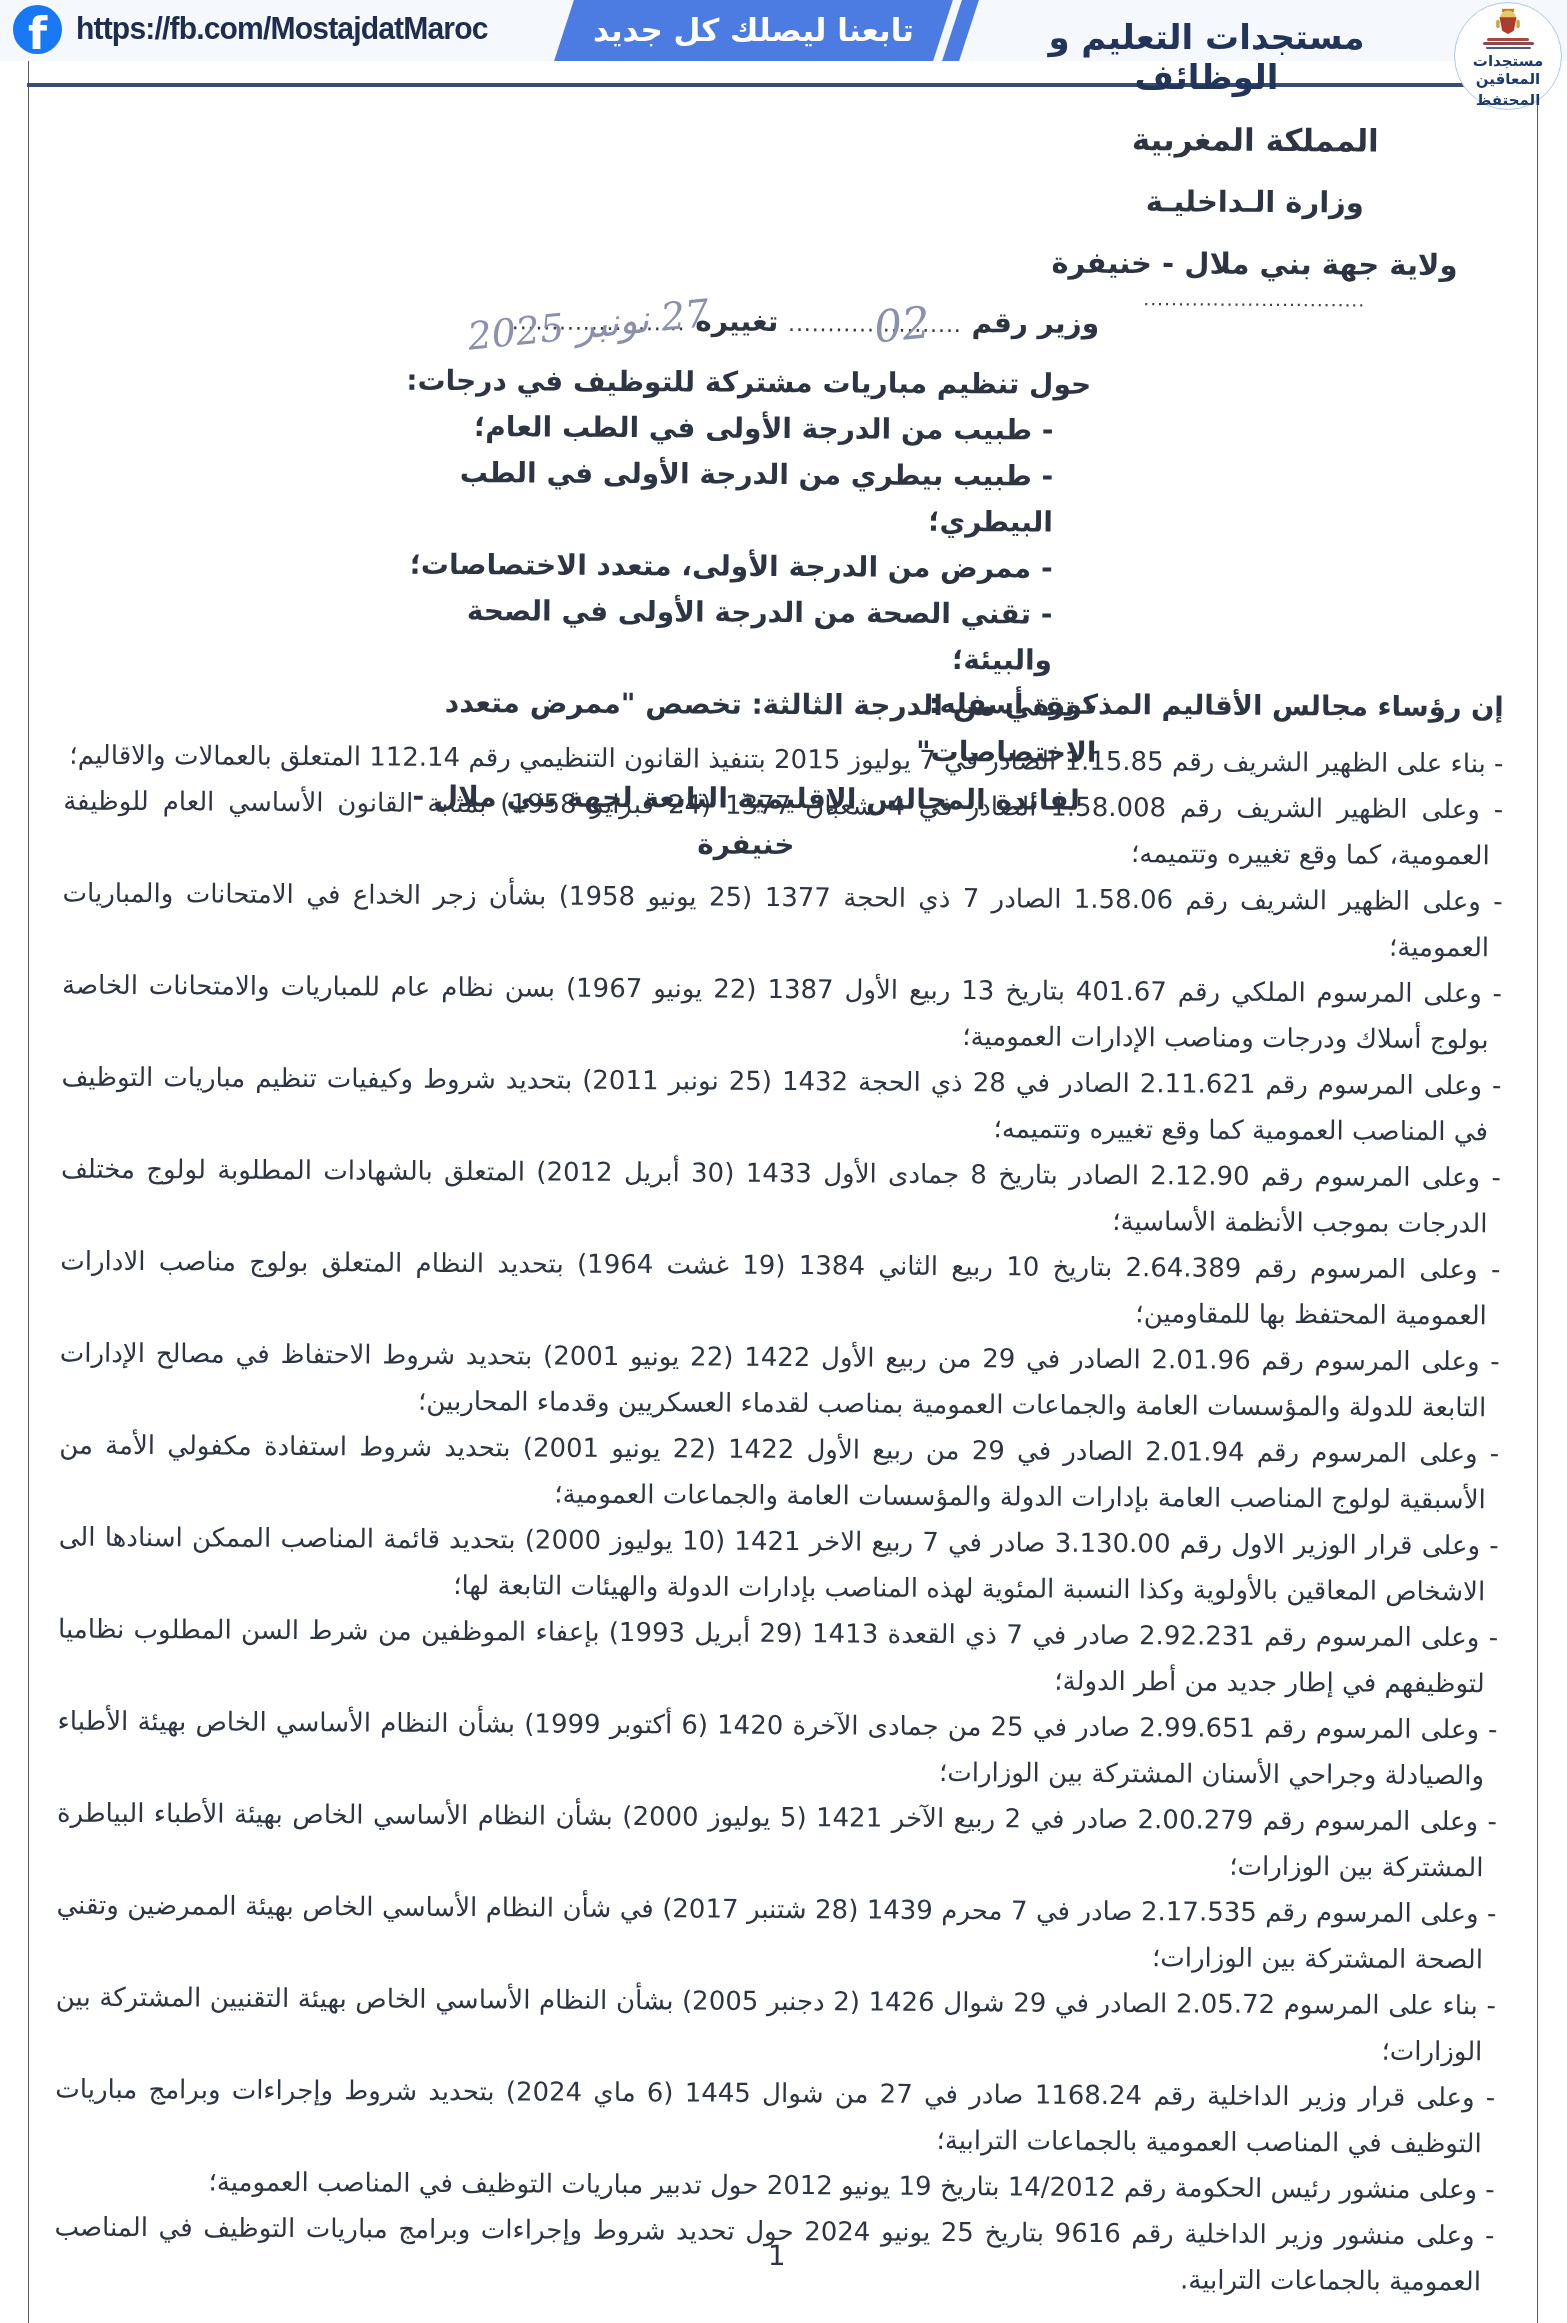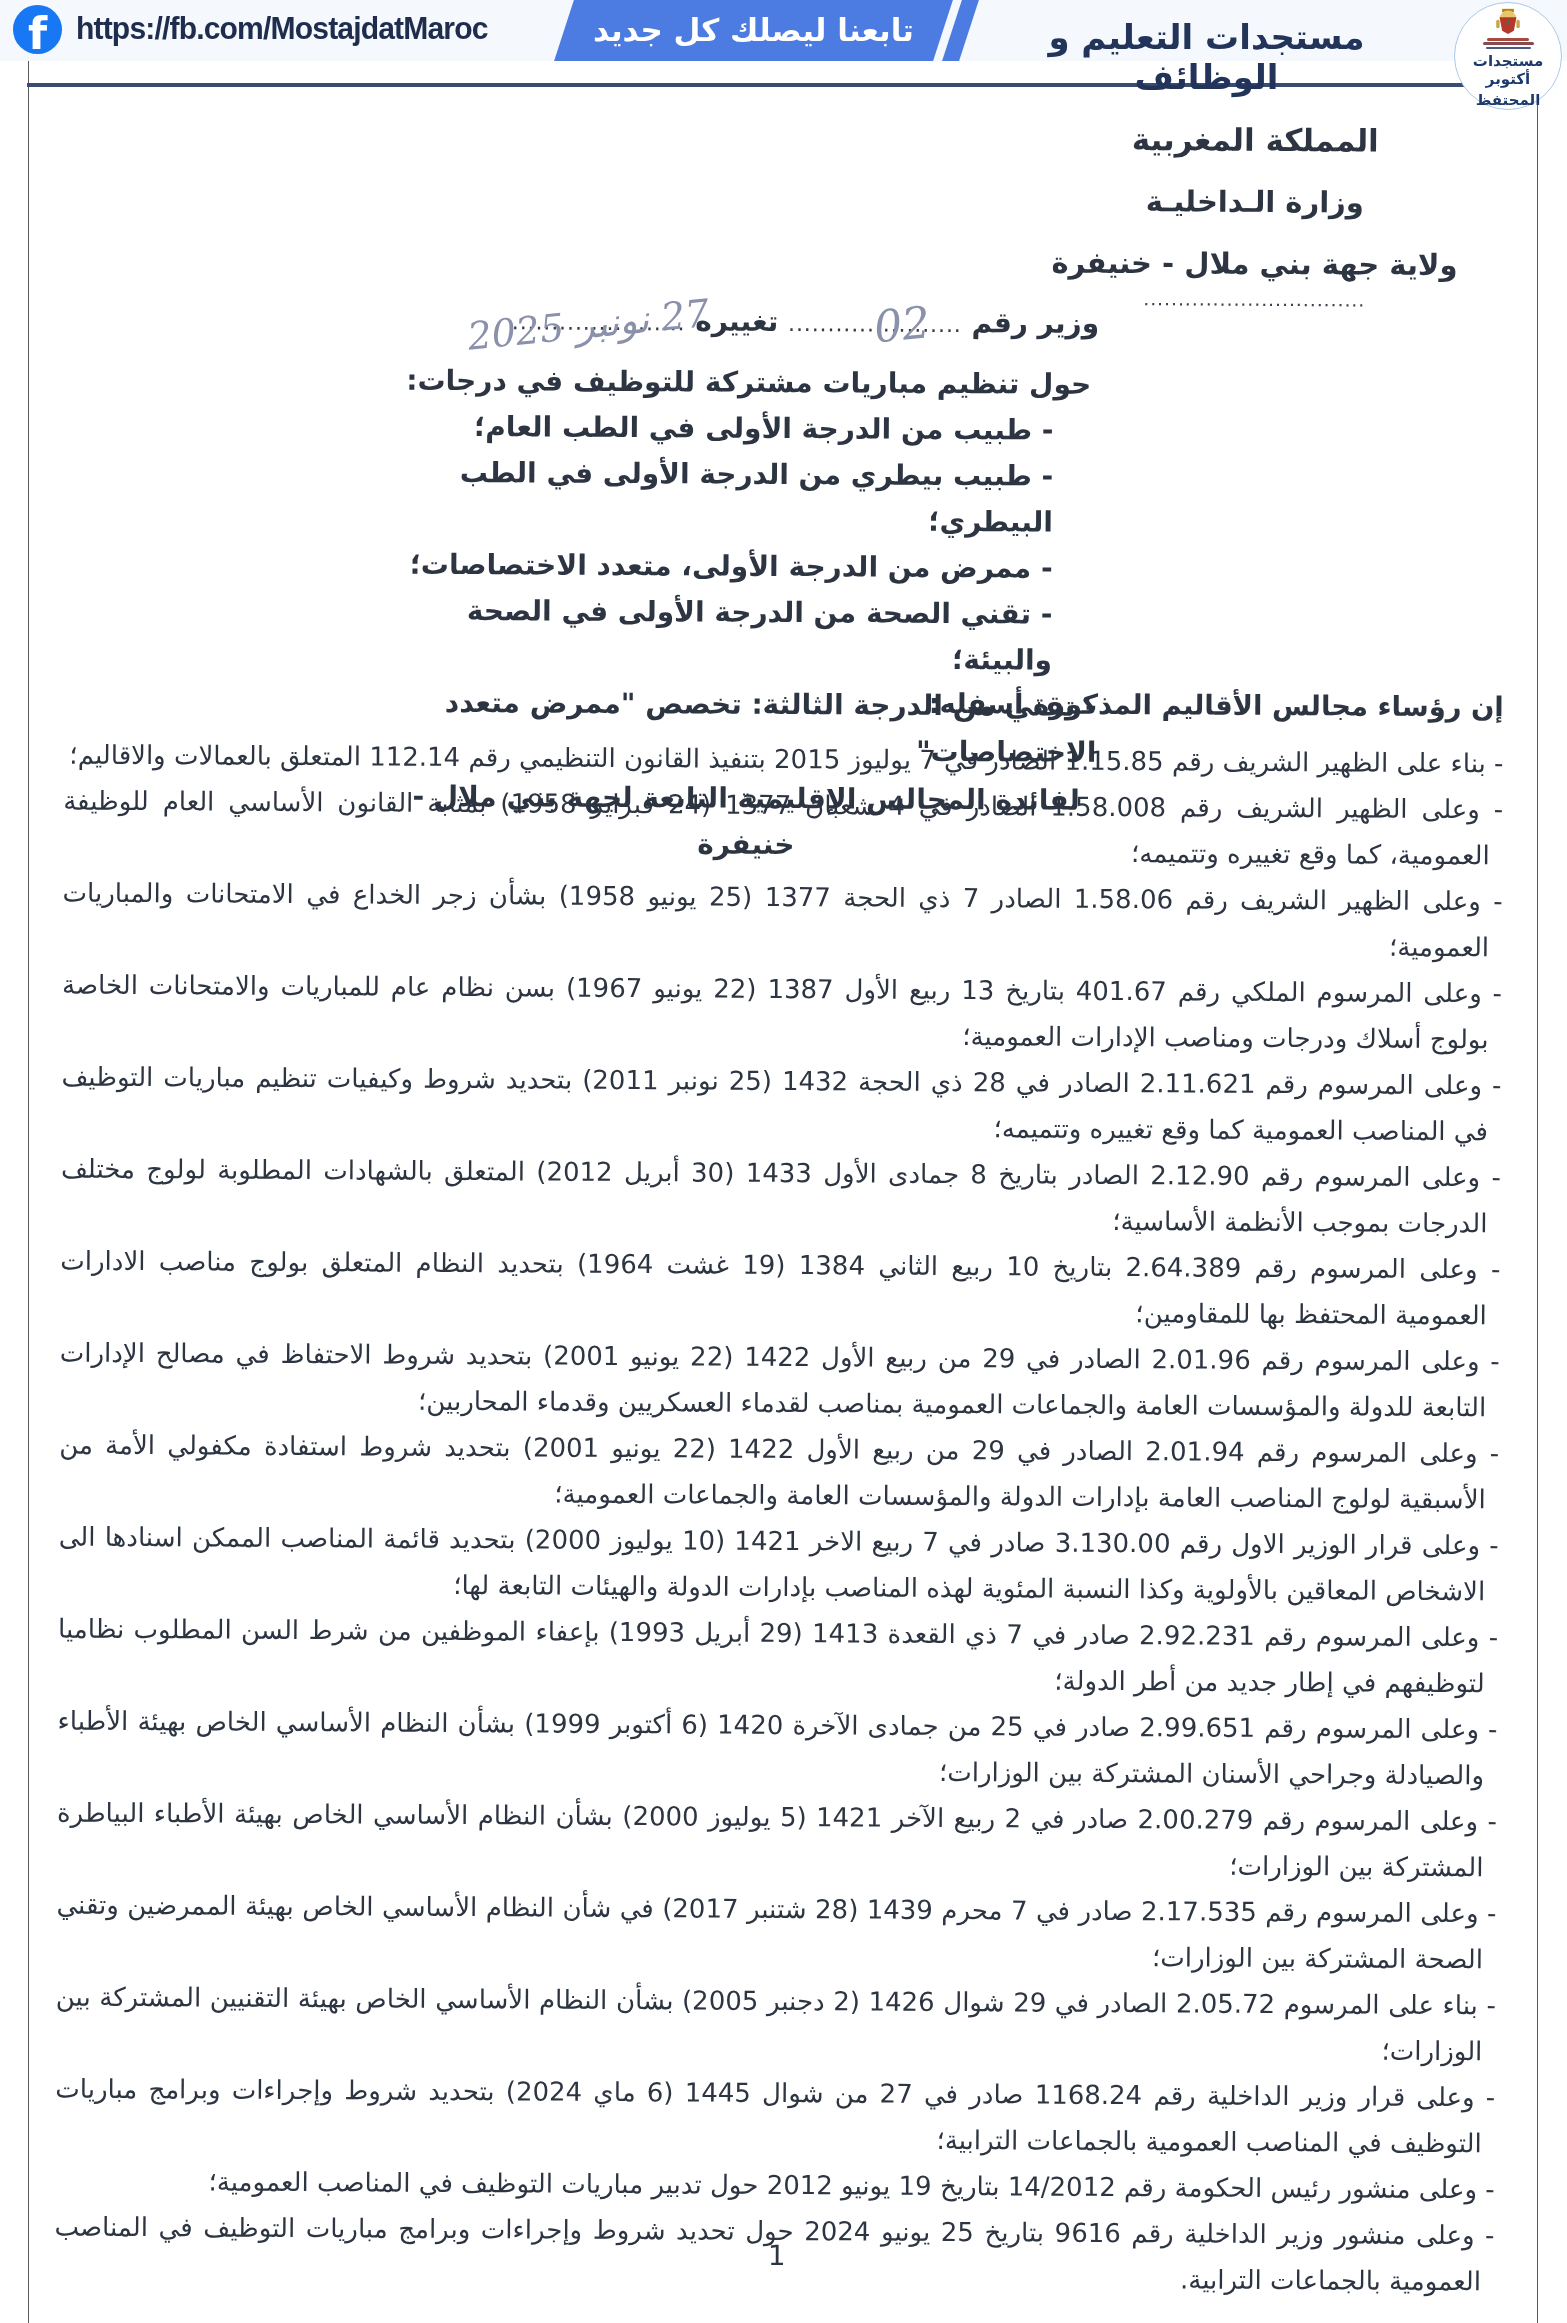--- a/index.html
+++ b/index.html
@@ -85,21 +85,21 @@
       <rect x="13" y="1" width="14" height="4" fill="#b8860b"></rect>
       <circle cx="20" cy="13" r="10" fill="#e8c86a"></circle>
       <path d="M10 11 L30 11 L27 27 L20 31 L13 27 Z" fill="#b4392c"></path>
       <path d="M20 13 l2.2 6.8 -5.8-4.2 h7.2 l-5.8 4.2 Z" fill="#2e7d43"></path>
       <rect x="6" y="14" width="4" height="10" rx="2" fill="#c9a24a"></rect>
       <rect x="30" y="14" width="4" height="10" rx="2" fill="#c9a24a"></rect>
     </svg>
     <div class="tiny-bar tb1"></div>
     <div class="tiny-bar tb2"></div>
     <div class="tiny-bar tb3"></div>
-    <div class="logo-text">مستجدات أكتوبر</div>
+    <div class="logo-text">مستجدات المعاقين</div>
     <div class="logo-text">المحتفظ</div>
   </div>
 </div>
 
 <div class="header-rule"></div>
 <div class="page-border"></div>
 
 <div class="doc">
 
   <div class="letterhead">

